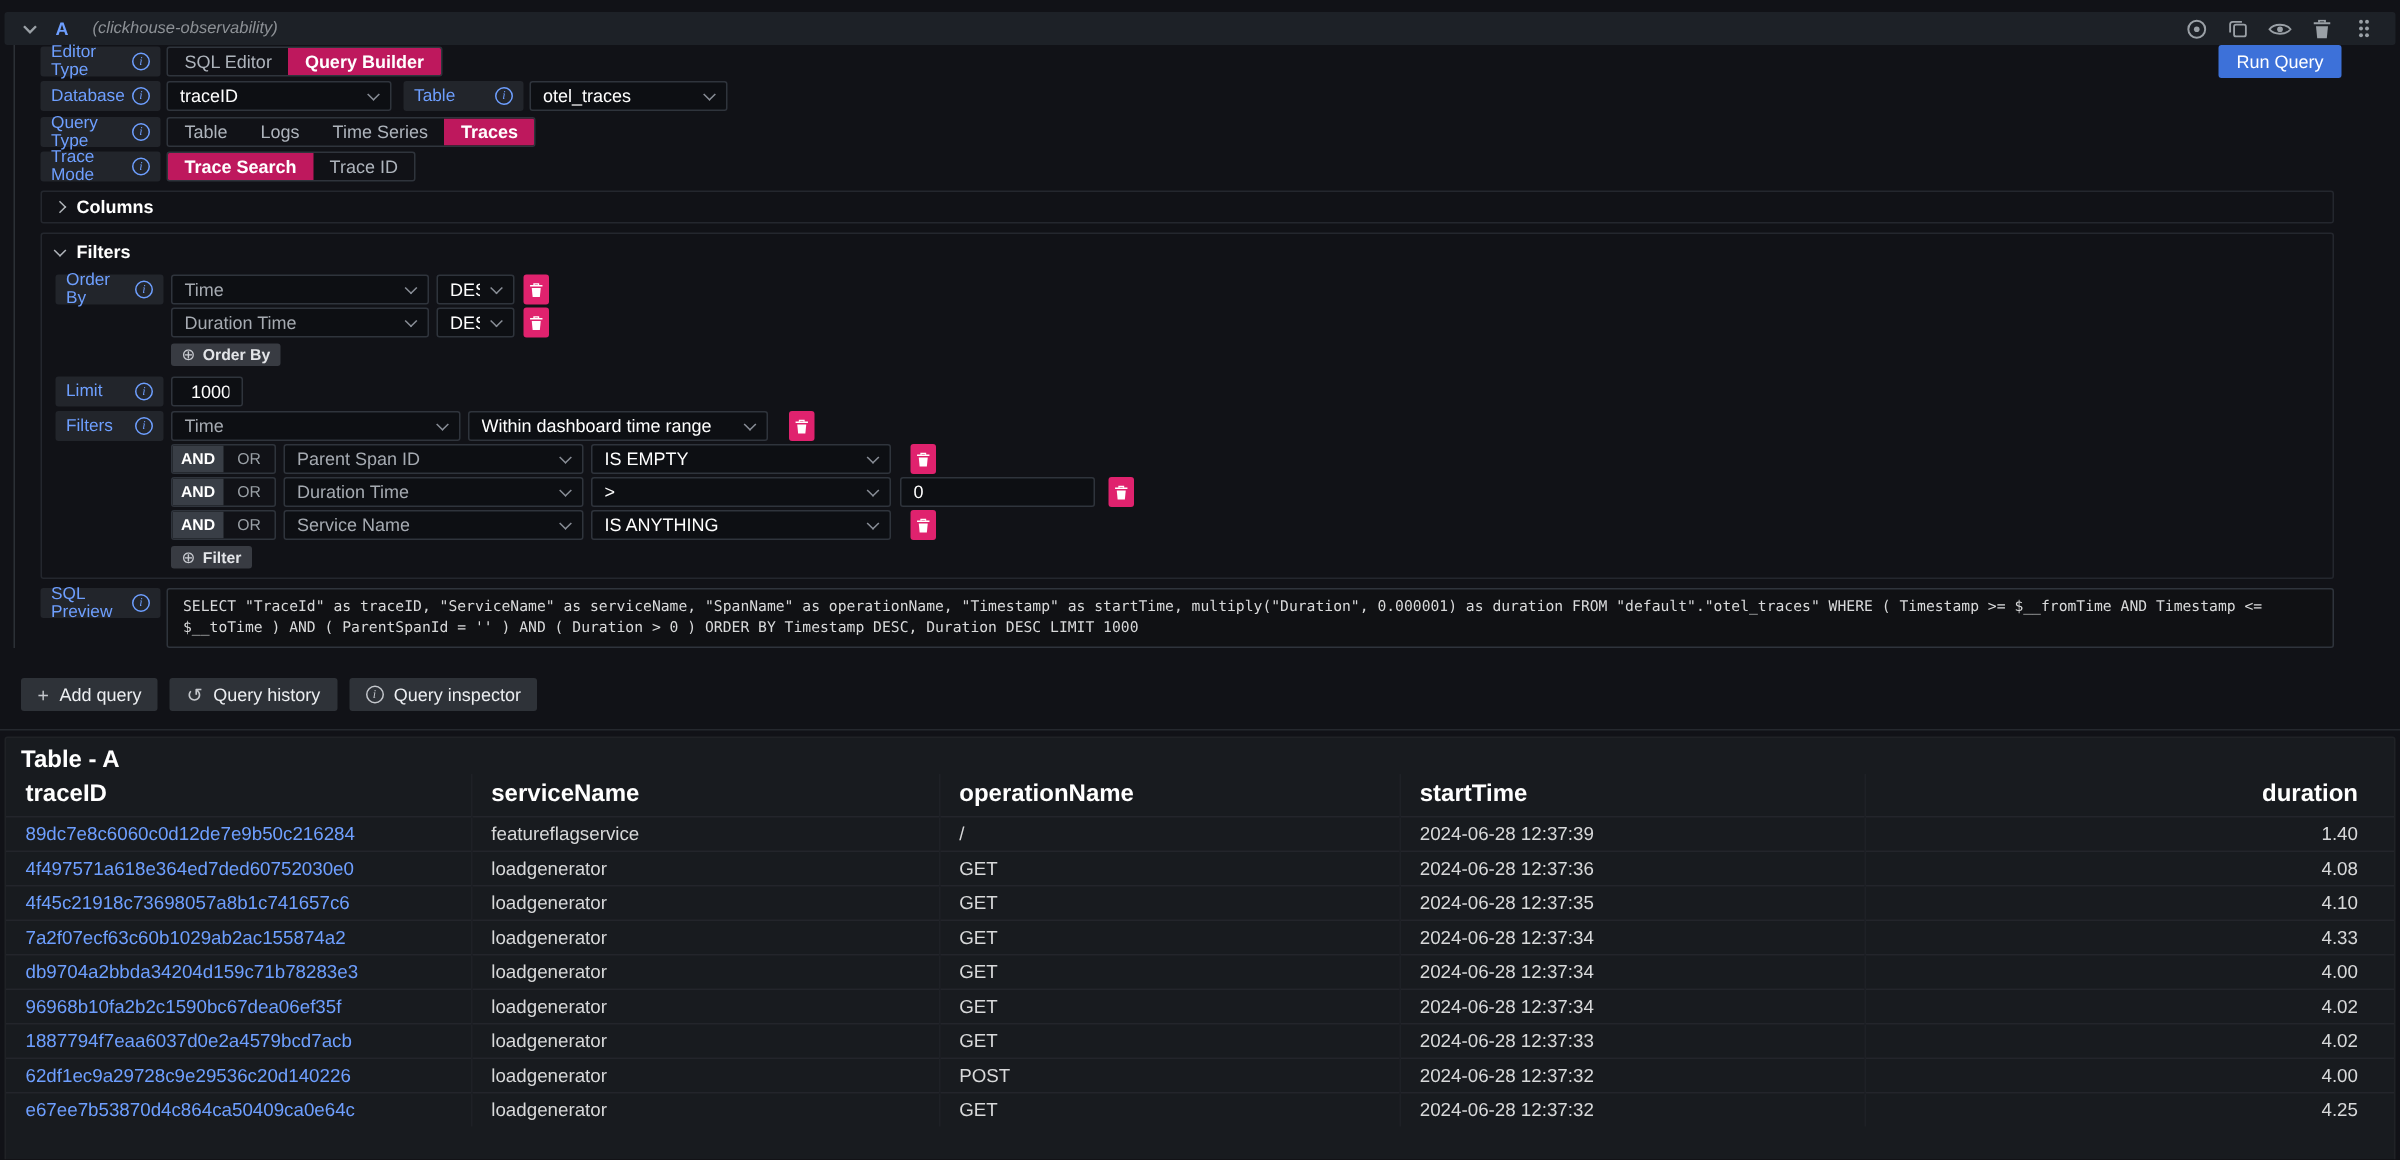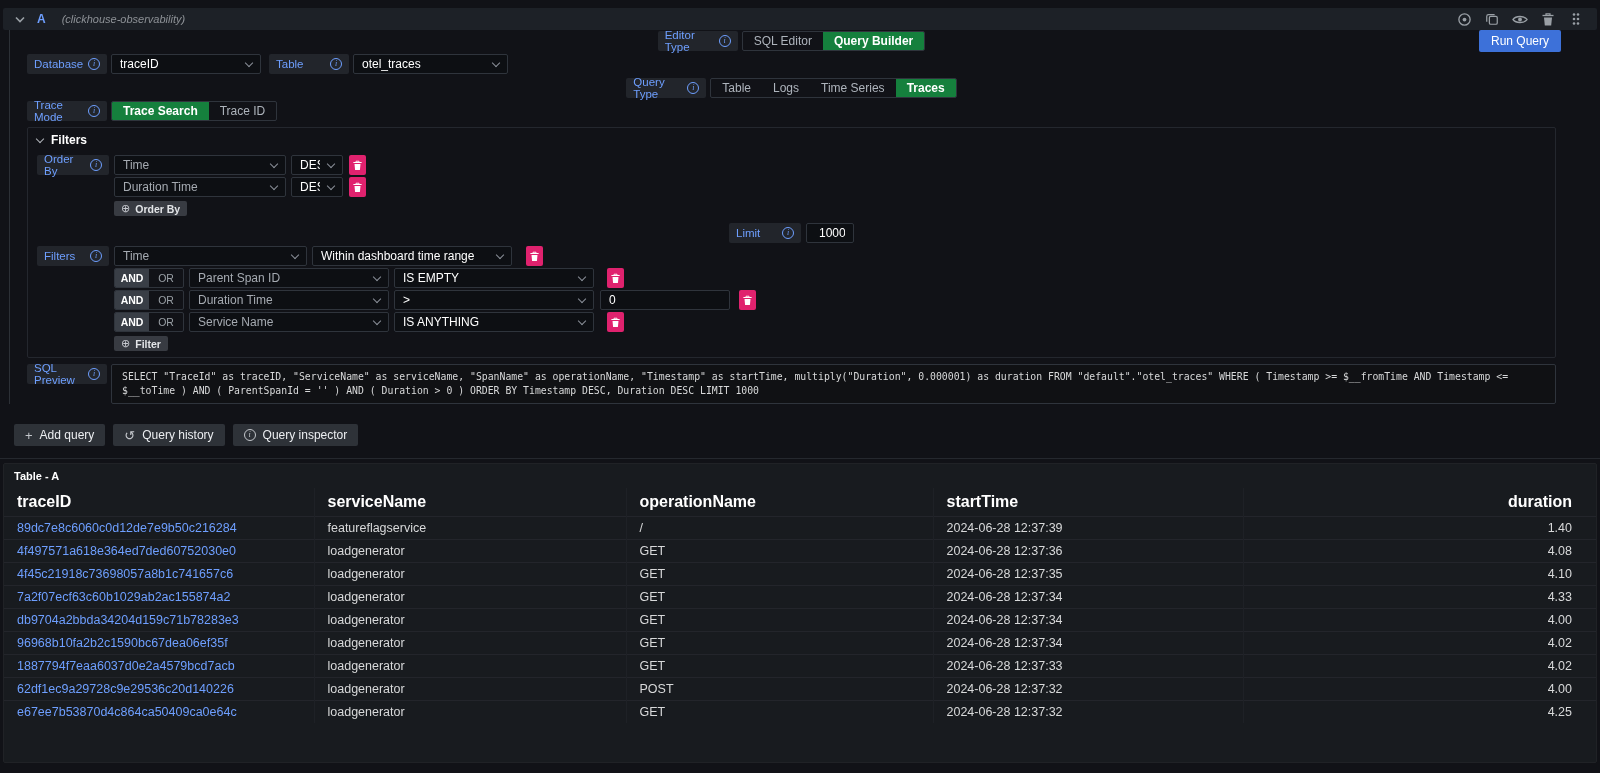--- a/index.html
+++ b/index.html
@@ -40,22 +40,22 @@
   .select .muted { color:#a5aab1; }
   .select .strong { color:#fff; font-weight:500; }
   .chev { width:6px; height:6px; border-right:1.4px solid #8a8f98; border-bottom:1.4px solid #8a8f98;
     transform:rotate(45deg); margin-left:8px; margin-top:-3px; flex:none; }
   .tinput { background:#0d0f13; border:1px solid #2f343c; border-radius:2px; height:20px;
     padding:0 8px; color:#fff; font-size:12px; font-family:inherit; }
   .radio-group { display:flex; align-items:stretch; border:1px solid #2f343c; border-radius:2px;
     height:20px; background:#111217; overflow:hidden; }
   .radio-opt { padding:0 11px; display:flex; align-items:center; color:#aeb4bc; cursor:pointer;
     font-size:12px; white-space:nowrap; }
-  .radio-opt.active { background:#15803d; color:#fff; font-weight:700; }
-  .gap3 { margin-bottom:3px;justify-content:center; } .gap4 { margin-bottom:4px;align-items:flex-end; } .gap6 { margin-bottom:6px; }
+  .radio-opt.active { background:#be185d; color:#fff; font-weight:700; }
+  .gap3 { margin-bottom:3px; } .gap4 { margin-bottom:4px;align-items:flex-end; } .gap6 { margin-bottom:6px; }
   .gap2 { margin-bottom:2px; }
 
   
   .section-box { border:1px solid #24272e; border-radius:2px; }
   .sec-collapsed { height:22px; display:flex; align-items:center; padding:0 9px; cursor:pointer; }
   .sec-head { display:flex; align-items:center; padding:0 9px; height:14px; margin-top:5px;
     margin-bottom:8px; cursor:pointer; }
   .sec-title { color:#fff; font-weight:700; font-size:12px; margin-left:8px; }
   .chevr { width:6px; height:6px; border-right:1.4px solid #b0b4ba; border-bottom:1.4px solid #b0b4ba; }
   .chevr.right { transform:rotate(-45deg); }
@@ -90,21 +90,21 @@
     border:none; border-radius:2px; height:22px; padding:0 11px; font-size:12px; font-weight:500;
     cursor:pointer; font-family:inherit; }
   .sec-btn .bicon { color:#c4c7cc; font-size:13px; }
   .sec-btn .info-w { border-color:#c4c7cc; color:#c4c7cc; margin-left:0; }
 
   .divider { margin-top:12px; height:1px; background:#25282e; }
 
   
   .panel { margin:4px 3px 0; background:#181b1f; border:1px solid #202226; border-radius:2px;
     height:300px; overflow:hidden; }
-  .panel-title { padding:6px 0 0 10px; color:#fff; font-weight:600; font-size:11px; height:24px; cursor:pointer; }
+  .panel-title { padding:6px 0 0 10px; color:#fff; font-weight:600; font-size:16px; height:24px; cursor:pointer; }
   table { width:100%; border-collapse:collapse; table-layout:fixed; }
   th { text-align:left; font-size:16px; font-weight:700; color:#fff; height:28px;
     padding:0 6px 0 13px; cursor:pointer; border-right:1px solid #1e2126; }
   th:last-child { border-right:none; }
   td { font-size:12.5px; color:#d8d9da; height:23px; padding:0 6px 0 13px;
     border-top:1px solid #23252b; border-right:1px solid #1e2126; white-space:nowrap;
     overflow:hidden; }
   td:last-child { border-right:none; }
   th.num, td.num { text-align:right; padding-right:24px;margin-top:44px; }
   td a { color:#6e9fff; text-decoration:none; cursor:pointer; }
@@ -183,21 +183,21 @@
           <span class="info-icon">i</span>
       </div>
       <div class="select ml4" style="width:150px">
         <span class="txt strong">traceID</span>
           <span class="chev"></span>
       </div>
       <div class="flabel ml8">
         <span>Table</span>
           <span class="info-icon">i</span>
       </div>
-      <div class="select ml4" style="width:155px">
+      <div class="select ml4" style="width:132px">
         <span class="txt strong">otel_traces</span>
           <span class="chev"></span>
       </div>
     </div>
 
     <div class="frow gap3">
       <div class="flabel">
         <span>Query Type</span>
           <span class="info-icon">i</span>
       </div>
@@ -213,20 +213,24 @@
       <div class="flabel">
         <span>Trace Mode</span>
           <span class="info-icon">i</span>
       </div>
       <div class="radio-group ml4">
         <div class="radio-opt active">Trace Search</div>
         <div class="radio-opt">Trace ID</div>
       </div>
     </div>
 
+    <div class="section-box sec-collapsed gap6">
+      <span class="chevr right"></span>
+      <span class="sec-title">Columns</span>
+    </div>
 
     <div class="section-box">
       <div class="sec-head">
         <span class="chevr down"></span>
         <span class="sec-title">Filters</span>
       </div>
       <div class="filters-inner">
 
         <div class="frow">
           <div class="flabel w72">

